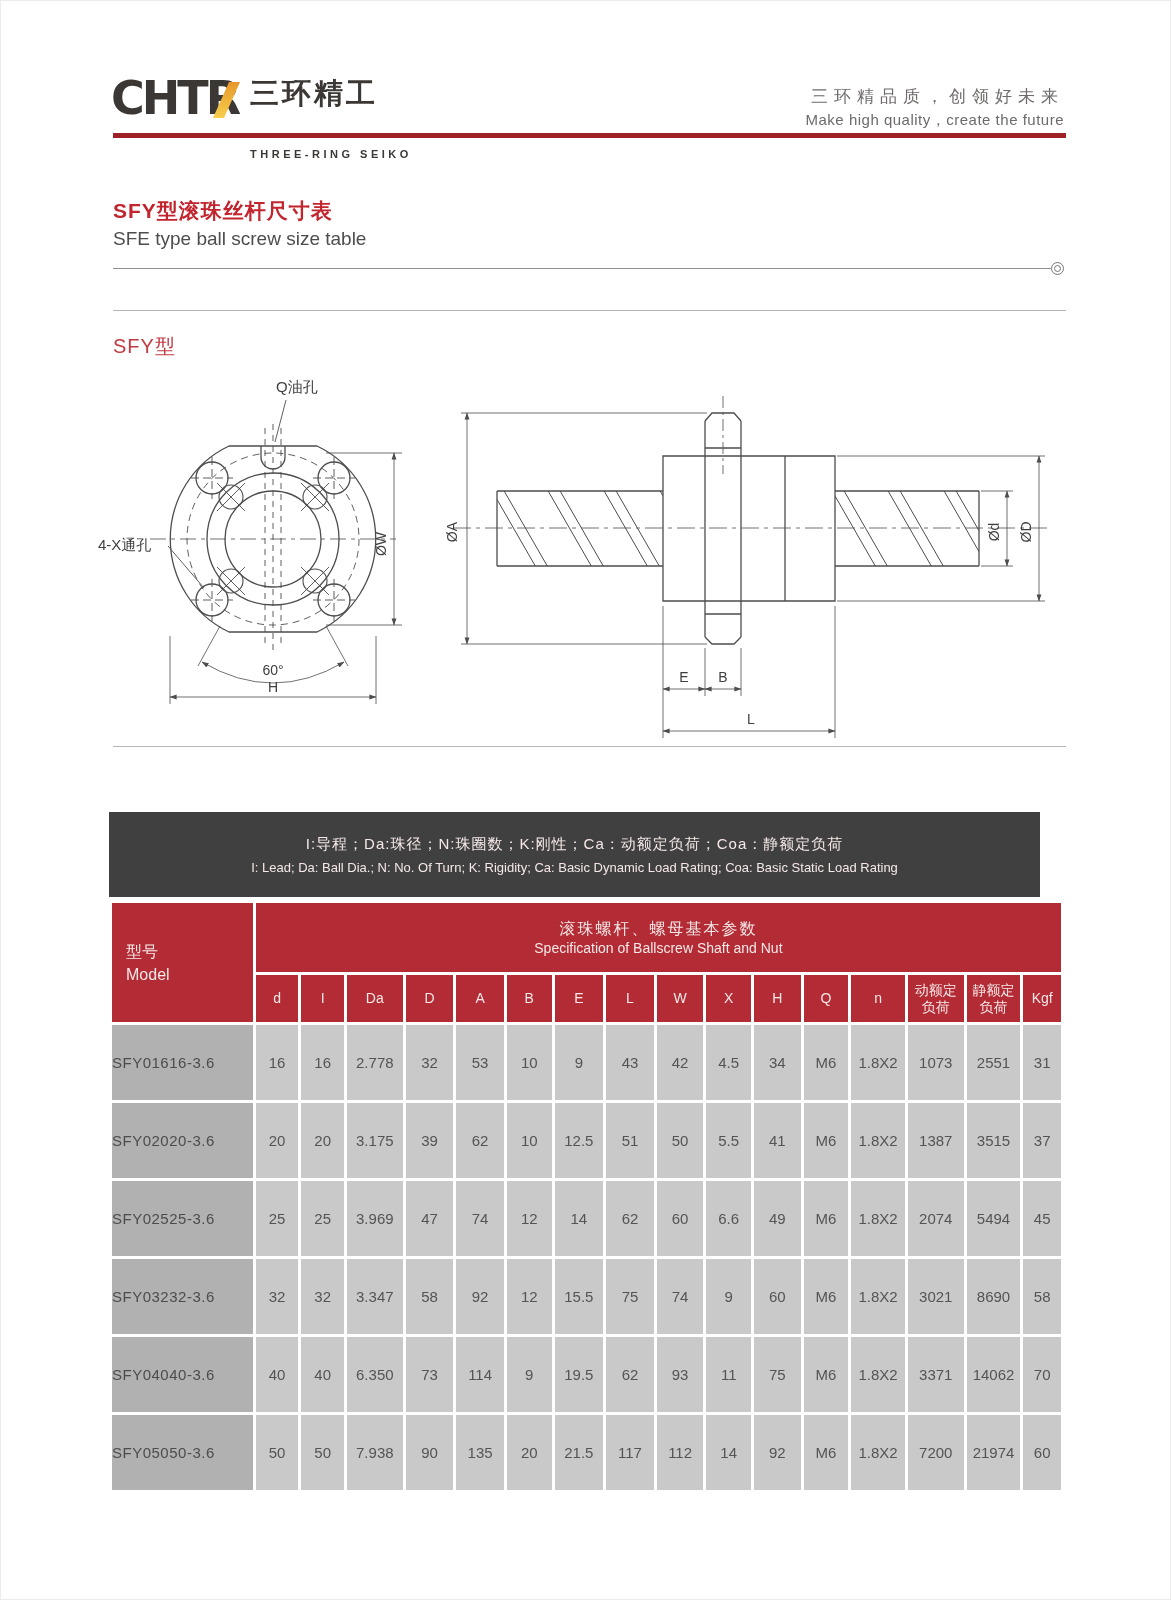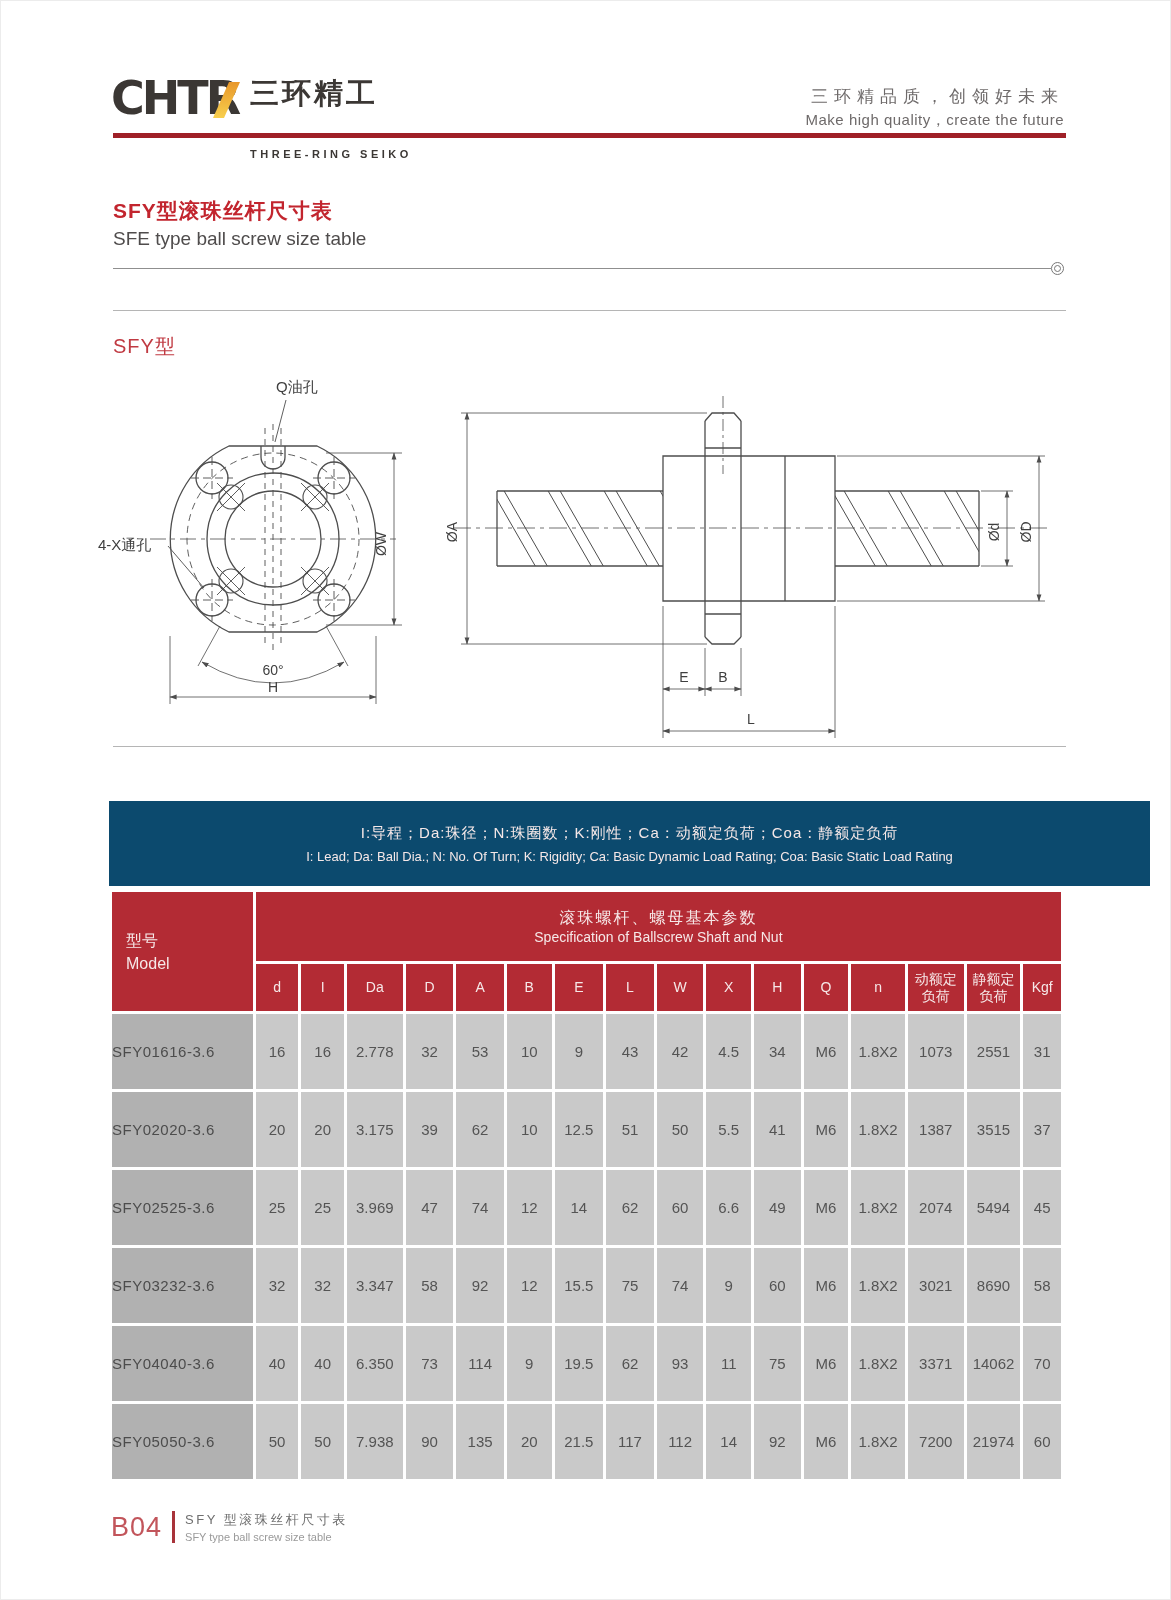--- a/index.html
+++ b/index.html
@@ -32,22 +32,22 @@
   .section-label{position:absolute;left:112px;top:332px;font-size:20px;color:#c03a42;letter-spacing:1px;}
   .div3{position:absolute;left:112px;top:745px;width:953px;height:1px;background:#b5b5b5;}
 
   
   .front-svg{position:absolute;left:85px;top:373px;}
   .side-svg{position:absolute;left:440px;top:385px;}
   svg text{font-family:"Liberation Sans","DejaVu Sans",sans-serif;fill:#3f3f3f;}
 
   
   .table-wrap{position:absolute;left:108px;top:800px;width:955px;}
-  .legend{width:1041px;height:85px;background:#0c4a6e;color:#f6e8e8;display:flex;flex-direction:column;
-          justify-content:center;align-items:center;box-sizing:border-box;text-align:center;}
+  .legend{width:931px;height:85px;background:#404040;color:#f6e8e8;display:flex;flex-direction:column;
+          justify-content:center;align-items:center;box-sizing:border-box;text-align:center;margin-top:11px;}
   .legend-cn{font-size:15px;letter-spacing:1px;}
   .legend-en{font-size:13px;margin-top:6px;}
   table.spec{border-collapse:collapse;table-layout:fixed;width:955px;margin-top:3px;}
   table.spec th,table.spec td{border:3px solid #ffffff;padding:0;}
   .hrow1{height:72px;}
   .hrow2{height:50px;}
   th{background:#b32b34;color:#f6e8e8;font-weight:normal;}
   .model-head{text-align:left;padding-left:14px !important;font-size:16px;line-height:23px;}
   .span-head .sh-cn{font-size:16px;letter-spacing:2px;}
   .span-head .sh-en{font-size:14px;}
@@ -379,22 +379,14 @@
             <td class="val-cell">M6</td>
             <td class="val-cell">1.8X2</td>
             <td class="val-cell">7200</td>
             <td class="val-cell">21974</td>
             <td class="val-cell">60</td>
           </tr>
         </tbody>
     </table>
   </div>
 
-  <div class="footer">
-    <span class="page-no">B04</span>
-    <span class="footer-bar"></span>
-    <span class="footer-caps">
-      <span class="cap-cn">SFY 型滚珠丝杆尺寸表</span>
-      <span class="cap-en">SFY type ball screw size table</span>
-    </span>
-  </div>
 
 </div>
 
 </body></html>

